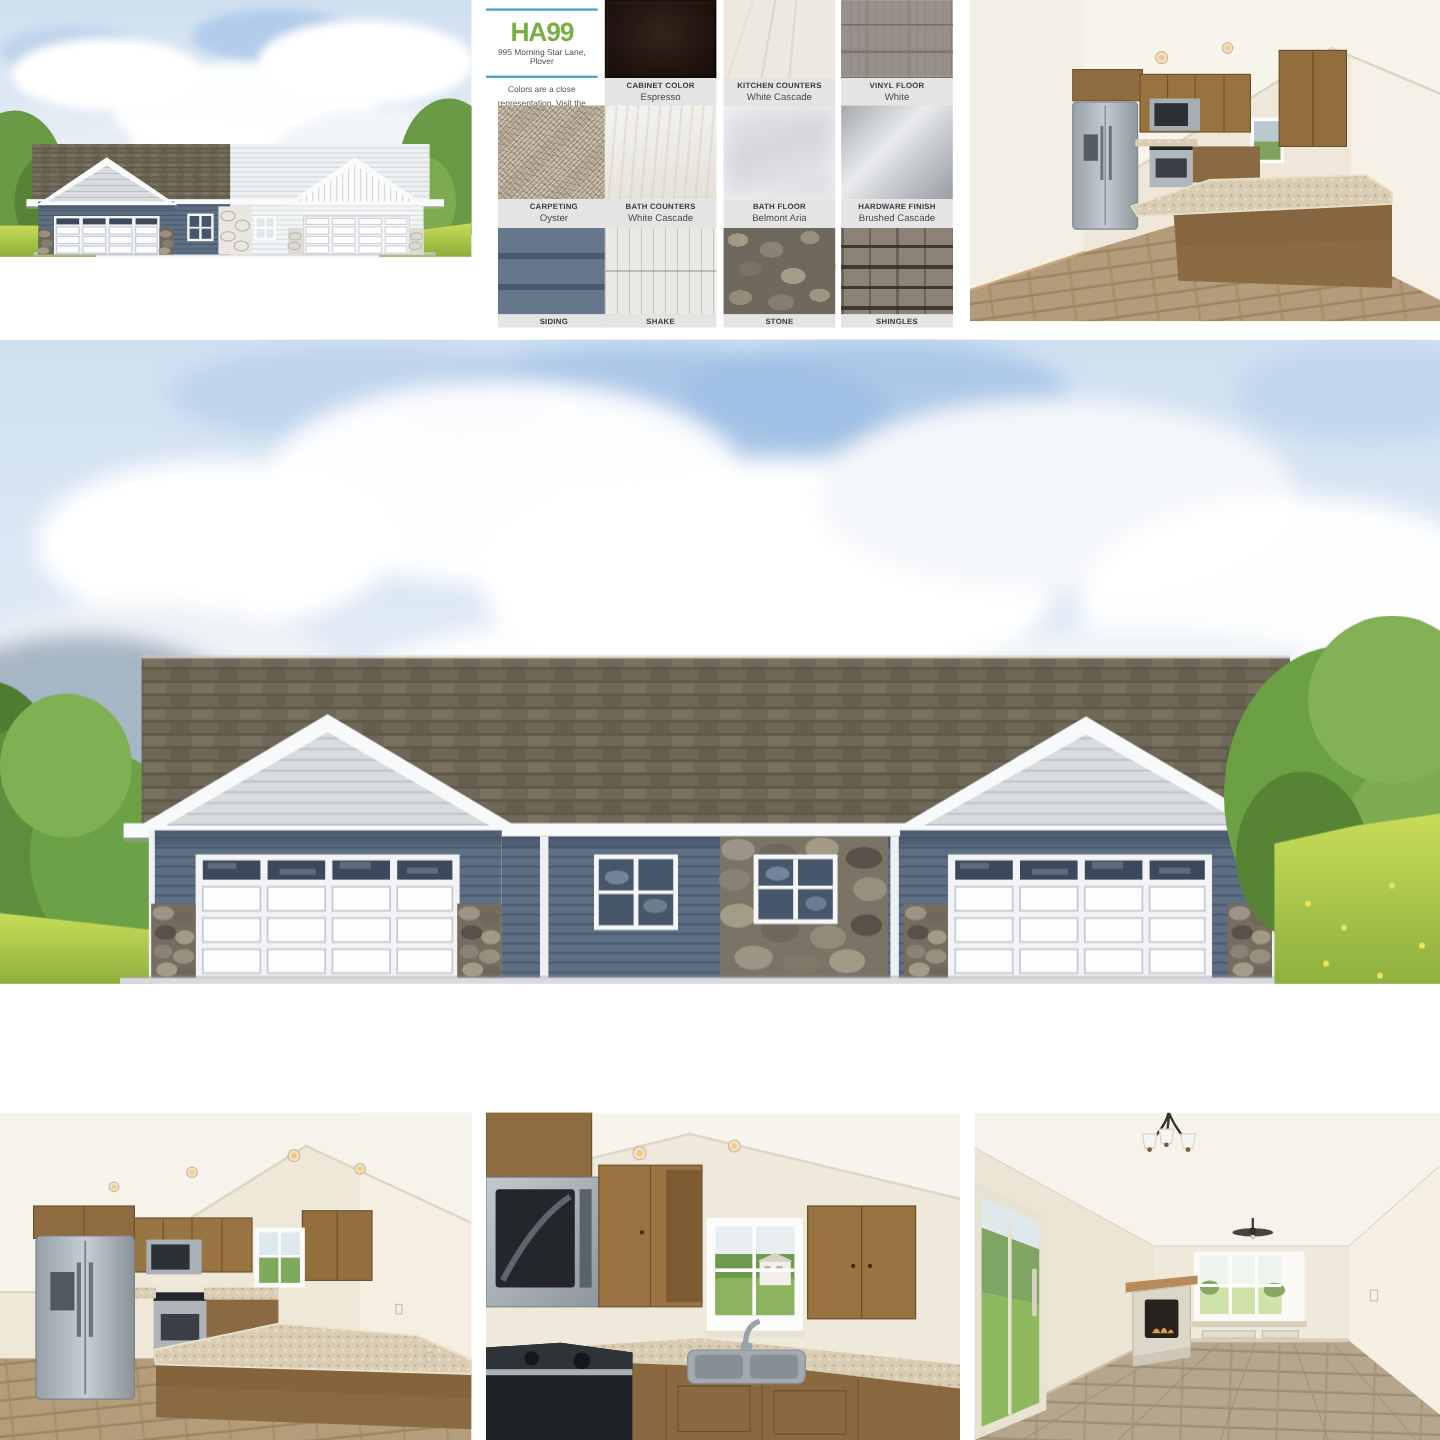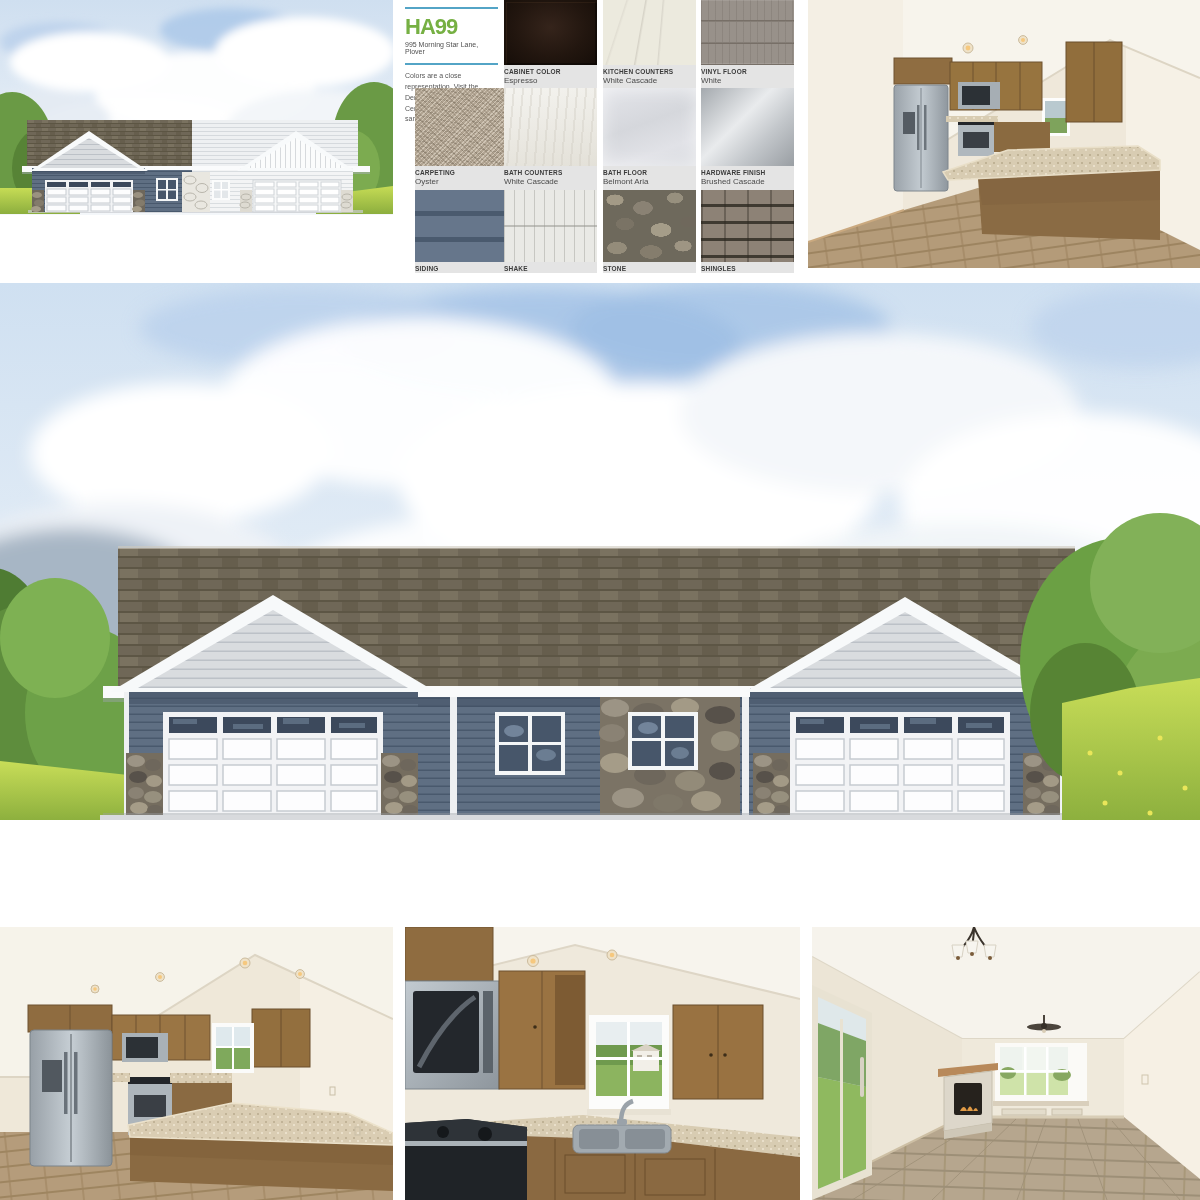--- a/index.html
+++ b/index.html
@@ -10,30 +10,30 @@
   .t-exterior-small{left:0;top:0;width:393px;height:268px;}
   .t-board{left:400px;top:0;width:400px;height:273px;}
   .t-kitchen-a{left:808px;top:0;width:392px;height:268px;}
   .t-hero{left:0;top:283px;width:1200px;height:537px;}
   .t-kitchen-b{left:0;top:927px;width:393px;height:273px;}
   .t-kitchen-c{left:405px;top:927px;width:395px;height:273px;}
   .t-living{left:812px;top:927px;width:388px;height:273px;}
 
   
   .board{position:relative;width:400px;height:273px;background:#fff;}
-  .bh{position:absolute;left:5px;top:0;width:93px;}
+  .bh{position:absolute;left:5px;top:0;width:93px;text-align:center;}
   .rule{height:2px;background:#53a4c6;}
   .rule.top{margin-top:7px;}
   .code{font-size:22px;font-weight:bold;color:#76b043;letter-spacing:-1px;line-height:1.05;margin-top:6px;}
   .addr{font-size:7px;color:#4f4f4f;margin:3px 0 8px;}
   .disc{font-size:7px;color:#565656;line-height:1.55;margin-top:6px;}
   .cell{position:absolute;top:0;width:93px;height:273px;}
   .c1{left:15px}.c2{left:104px}.c3{left:203px}.c4{left:301px}
   .chip{position:absolute;left:0;width:93px;}
-  .lab{position:absolute;left:0;width:93px;background:#e4e4e4;padding:3px 0 4px;}
+  .lab{position:absolute;left:0;width:93px;background:#e4e4e4;text-align:center;padding:3px 0 4px;}
   .lt{font-size:6.5px;font-weight:bold;color:#3b3b3b;letter-spacing:.2px;}
   .lv{font-size:8px;color:#4a4a4a;margin-top:1px;}
   .r1 .chip{top:0;height:65px;}   .r1 .lab{top:65px;}
   .r2 .chip{top:88px;height:78px;}.r2 .lab{top:166px;}
   .r3 .chip{top:190px;height:72px;}.r3 .lab{top:262px;}
   .chip-espresso{background:radial-gradient(ellipse at 50% 42%,#35241b 0%,#22160f 55%,#150d08 100%);box-shadow:inset 0 0 0 2px rgba(0,0,0,.35), inset 10px 10px 0 -7px rgba(110,75,50,.18);}
   .chip-carrara{background-color:#eceade;background-image:linear-gradient(100deg,transparent 40%,rgba(188,183,172,.45) 41%,transparent 43%),linear-gradient(95deg,transparent 60%,rgba(200,196,186,.5) 61%,transparent 63%),linear-gradient(108deg,transparent 20%,rgba(205,200,190,.35) 21%,transparent 23%);}
   .chip-jade{background-color:#98918a;background-image:repeating-linear-gradient(180deg,rgba(255,255,255,.1) 0 1px,transparent 1px 21px),repeating-linear-gradient(180deg,transparent 0 20px,#776f67 20px 22px),repeating-linear-gradient(90deg,rgba(70,62,55,.14) 0 1px,transparent 1px 7px);}
   .chip-oyster{background-color:#b2a593;background-image:repeating-linear-gradient(45deg,rgba(118,106,88,.35) 0 1px,transparent 1px 4px),repeating-linear-gradient(-45deg,rgba(232,223,208,.55) 0 1px,transparent 1px 3px),repeating-linear-gradient(12deg,rgba(88,78,63,.25) 0 1px,transparent 1px 5px);}
   .chip-cascade{background-color:#e9e7df;background-image:repeating-linear-gradient(95deg,rgba(208,204,194,.4) 0 2px,transparent 2px 9px),linear-gradient(170deg,rgba(255,255,255,.5),rgba(210,206,196,.25));}

